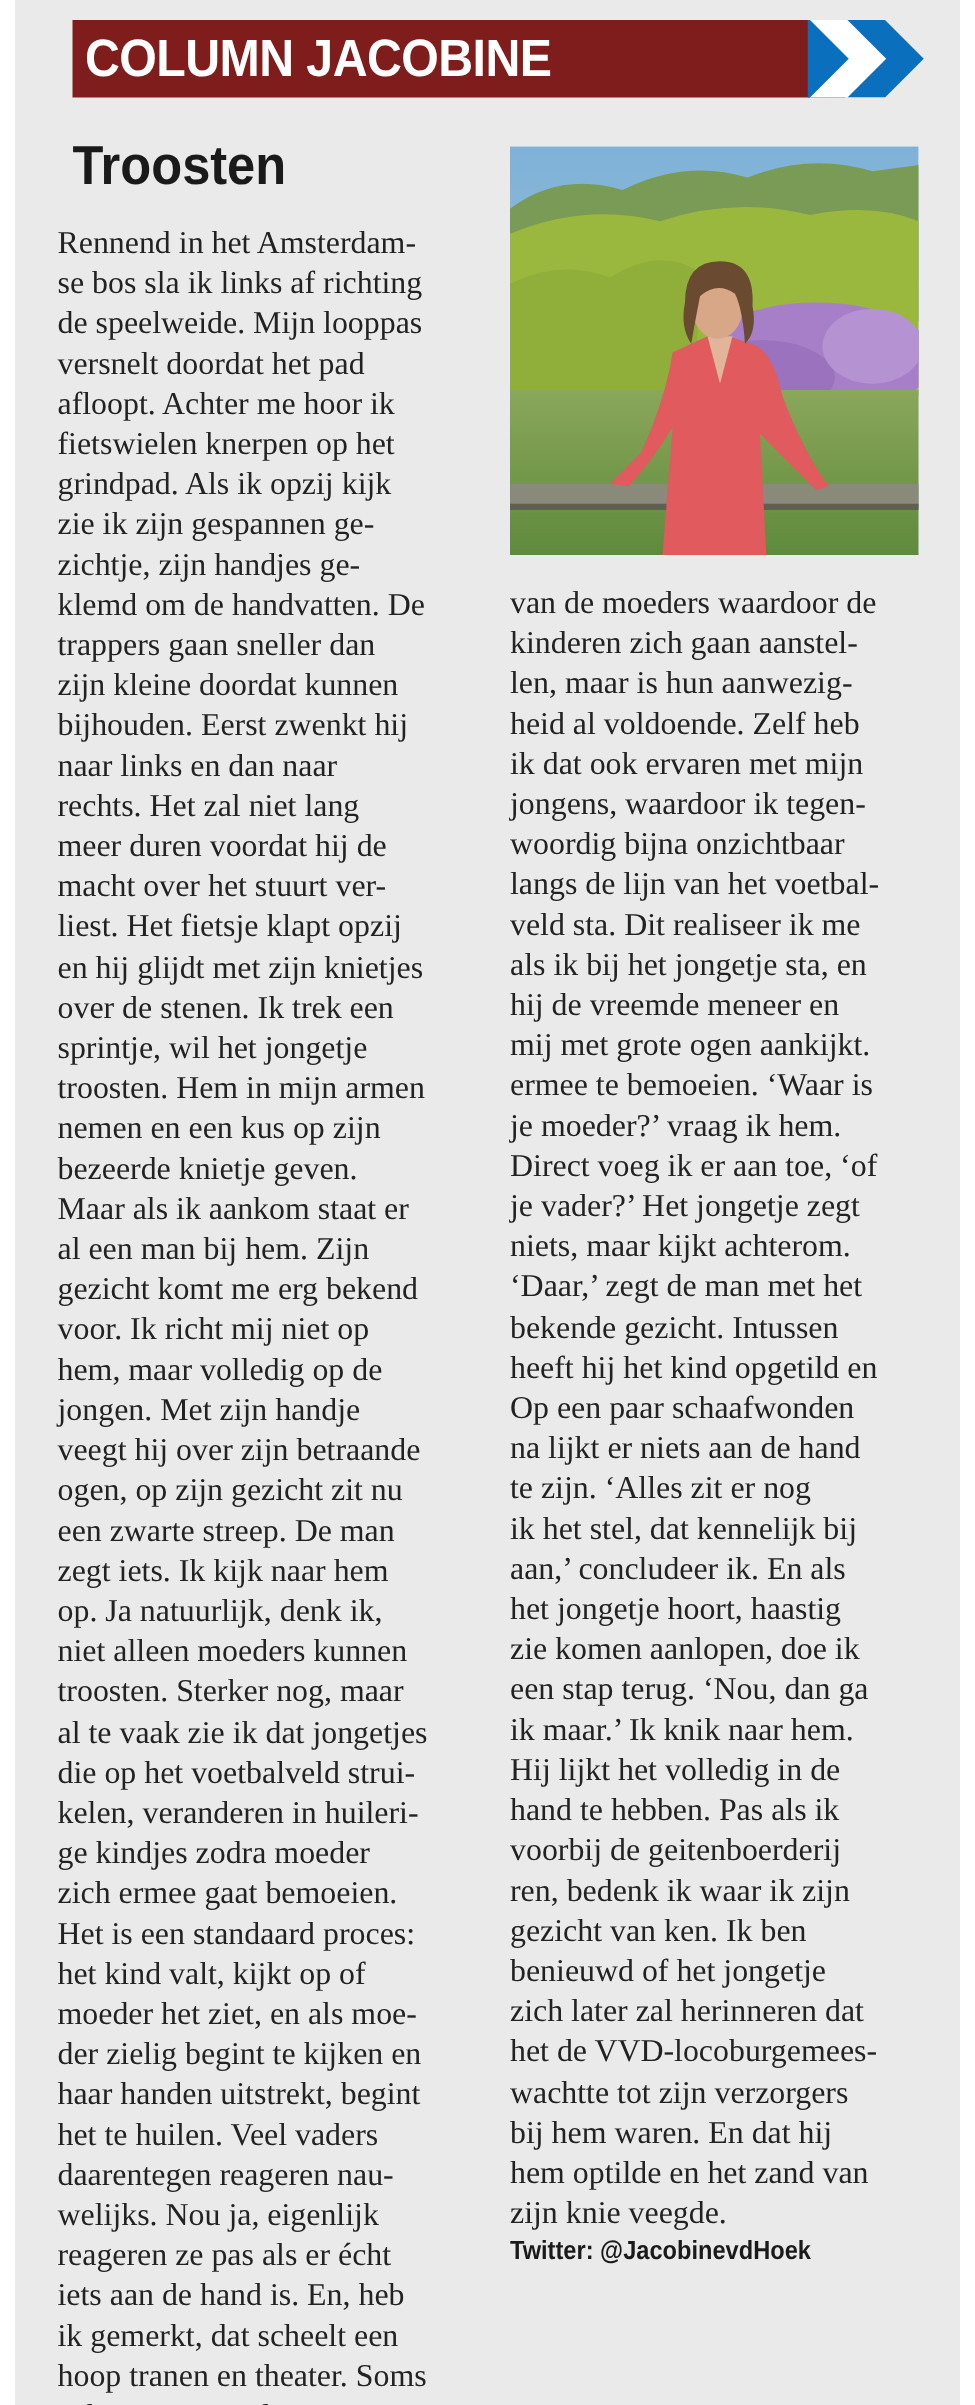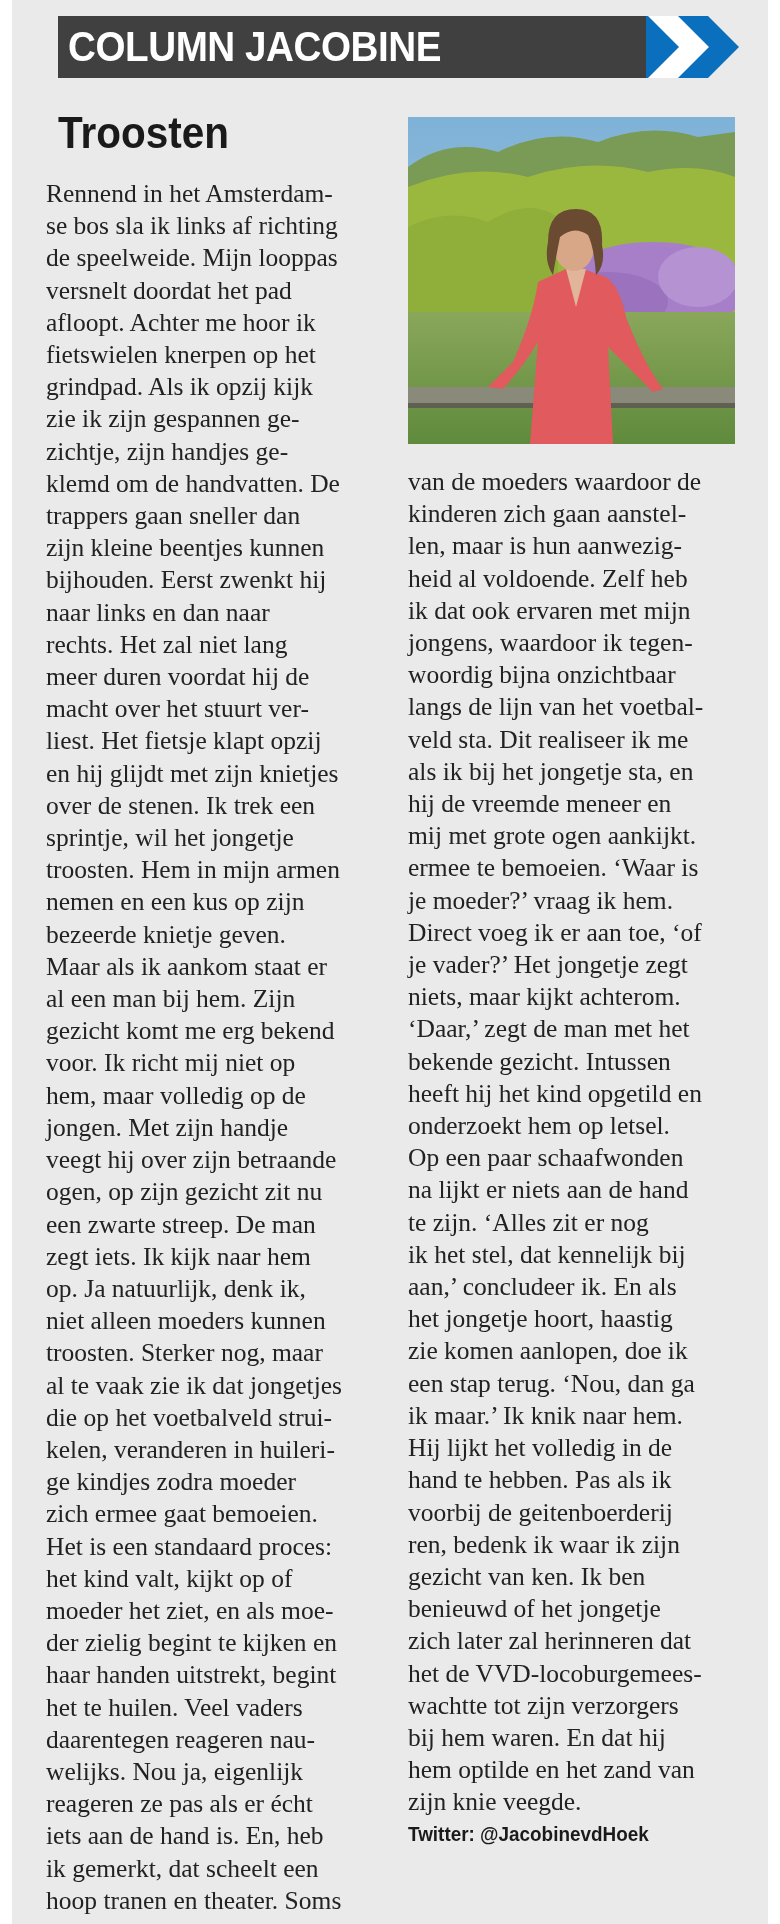--- a/index.html
+++ b/index.html
@@ -23,21 +23,21 @@
       left: 46px;
       top: 16px;
       width: 690px;
       height: 62px;
     }
     .banner-bar {
       position: absolute;
       left: 0; top: 0;
       width: 590px;
       height: 62px;
-      background: #404040;
+      background: #7f1d1d;
     }
     .banner-title {
       position: absolute;
       left: 10px;
       top: 4px;
       font-family: "Liberation Sans", sans-serif;
       font-weight: bold;
       font-size: 42px;
       letter-spacing: -0.5px;
       color: #ffffff;
@@ -147,21 +147,21 @@
     <span class="line">se bos sla ik links af richting</span>
     <span class="line">de speelweide. Mijn looppas</span>
     <span class="line">versnelt doordat het pad</span>
     <span class="line">afloopt. Achter me hoor ik</span>
     <span class="line">fietswielen knerpen op het</span>
     <span class="line">grindpad. Als ik opzij kijk</span>
     <span class="line">zie ik zijn gespannen ge-</span>
     <span class="line">zichtje, zijn handjes ge-</span>
     <span class="line">klemd om de handvatten. De</span>
     <span class="line">trappers gaan sneller dan</span>
-    <span class="line">zijn kleine beentjes kunnen</span>
+    <span class="line">zijn kleine doordat kunnen</span>
     <span class="line">bijhouden. Eerst zwenkt hij</span>
     <span class="line">naar links en dan naar</span>
     <span class="line">rechts. Het zal niet lang</span>
     <span class="line">meer duren voordat hij de</span>
     <span class="line">macht over het stuurt ver-</span>
     <span class="line">liest. Het fietsje klapt opzij</span>
     <span class="line">en hij glijdt met zijn knietjes</span>
     <span class="line">over de stenen. Ik trek een</span>
     <span class="line">sprintje, wil het jongetje</span>
     <span class="line">troosten. Hem in mijn armen</span>
@@ -214,21 +214,20 @@
     <span class="line">hij de vreemde meneer en</span>
     <span class="line">mij met grote ogen aankijkt.</span>
     <span class="line">ermee te bemoeien. ‘Waar is</span>
     <span class="line">je moeder?’ vraag ik hem.</span>
     <span class="line">Direct voeg ik er aan toe, ‘of</span>
     <span class="line">je vader?’ Het jongetje zegt</span>
     <span class="line">niets, maar kijkt achterom.</span>
     <span class="line">‘Daar,’ zegt de man met het</span>
     <span class="line">bekende gezicht. Intussen</span>
     <span class="line">heeft hij het kind opgetild en</span>
-    <span class="line">onderzoekt hem op letsel.</span>
     <span class="line">Op een paar schaafwonden</span>
     <span class="line">na lijkt er niets aan de hand</span>
     <span class="line">te zijn. ‘Alles zit er nog</span>
     <span class="line">ik het stel, dat kennelijk bij</span>
     <span class="line">aan,’ concludeer ik. En als</span>
     <span class="line">het jongetje hoort, haastig</span>
     <span class="line">zie komen aanlopen, doe ik</span>
     <span class="line">een stap terug. ‘Nou, dan ga</span>
     <span class="line">ik maar.’ Ik knik naar hem.</span>
     <span class="line">Hij lijkt het volledig in de</span>

